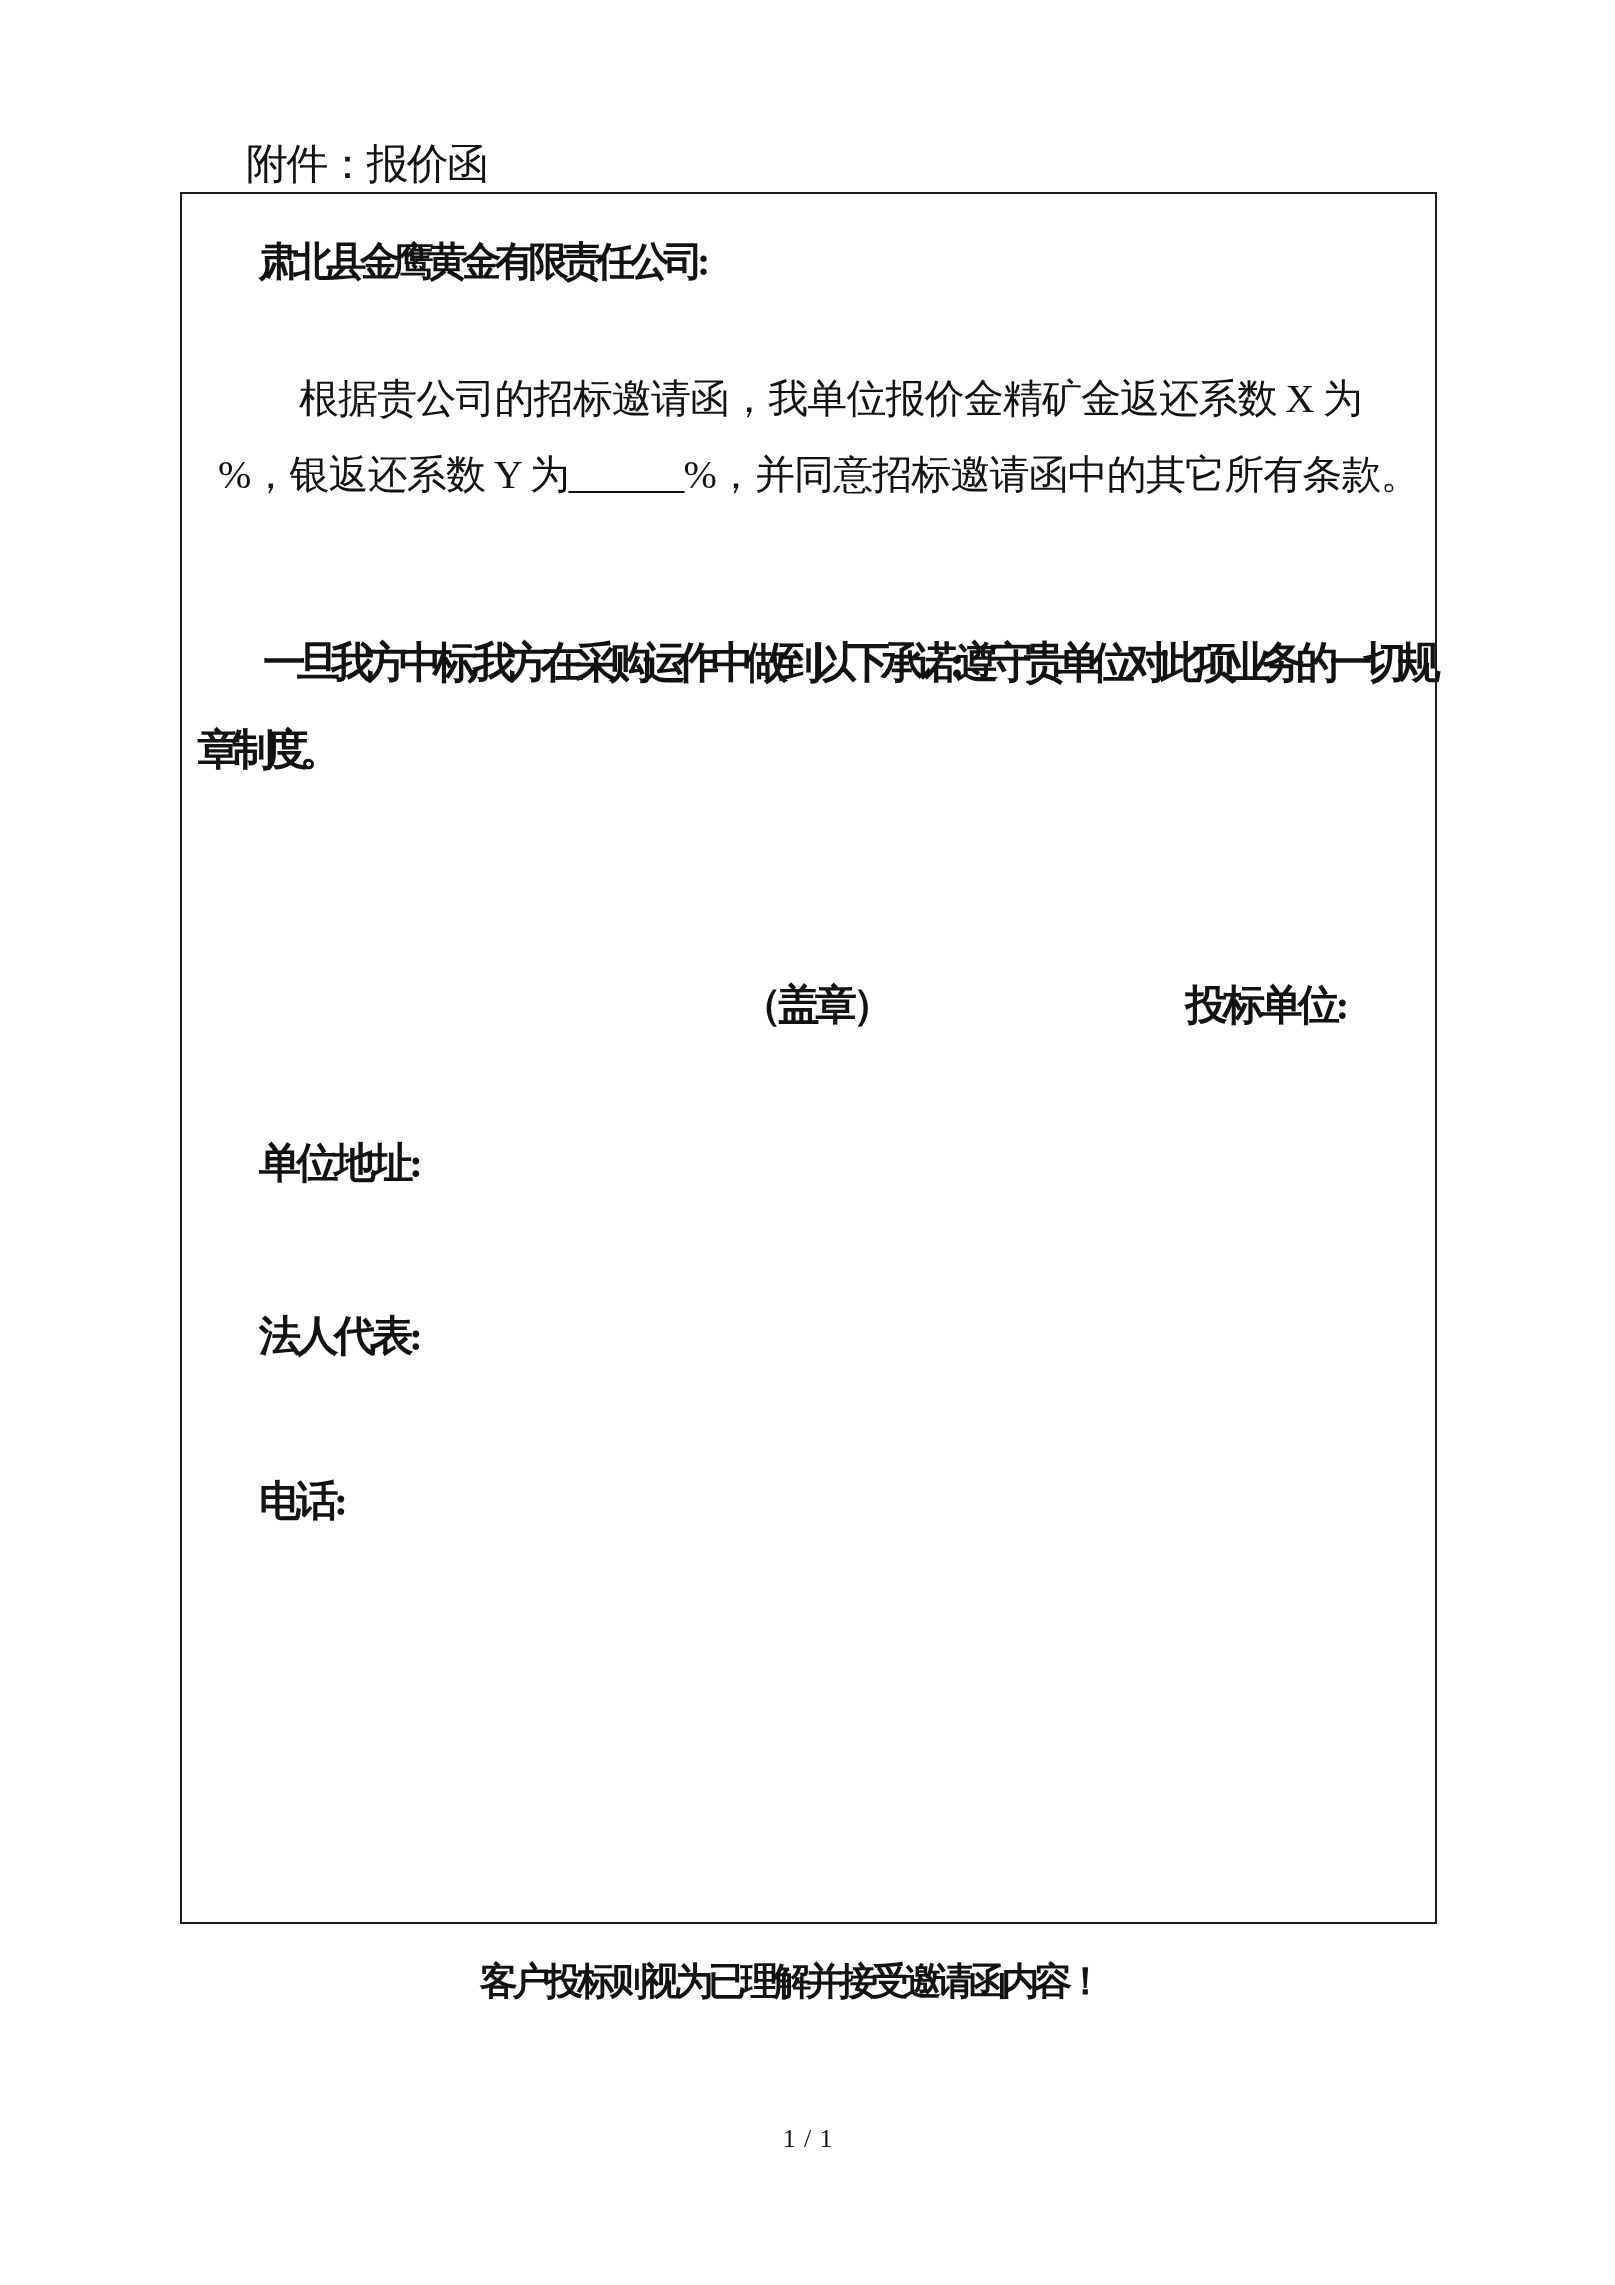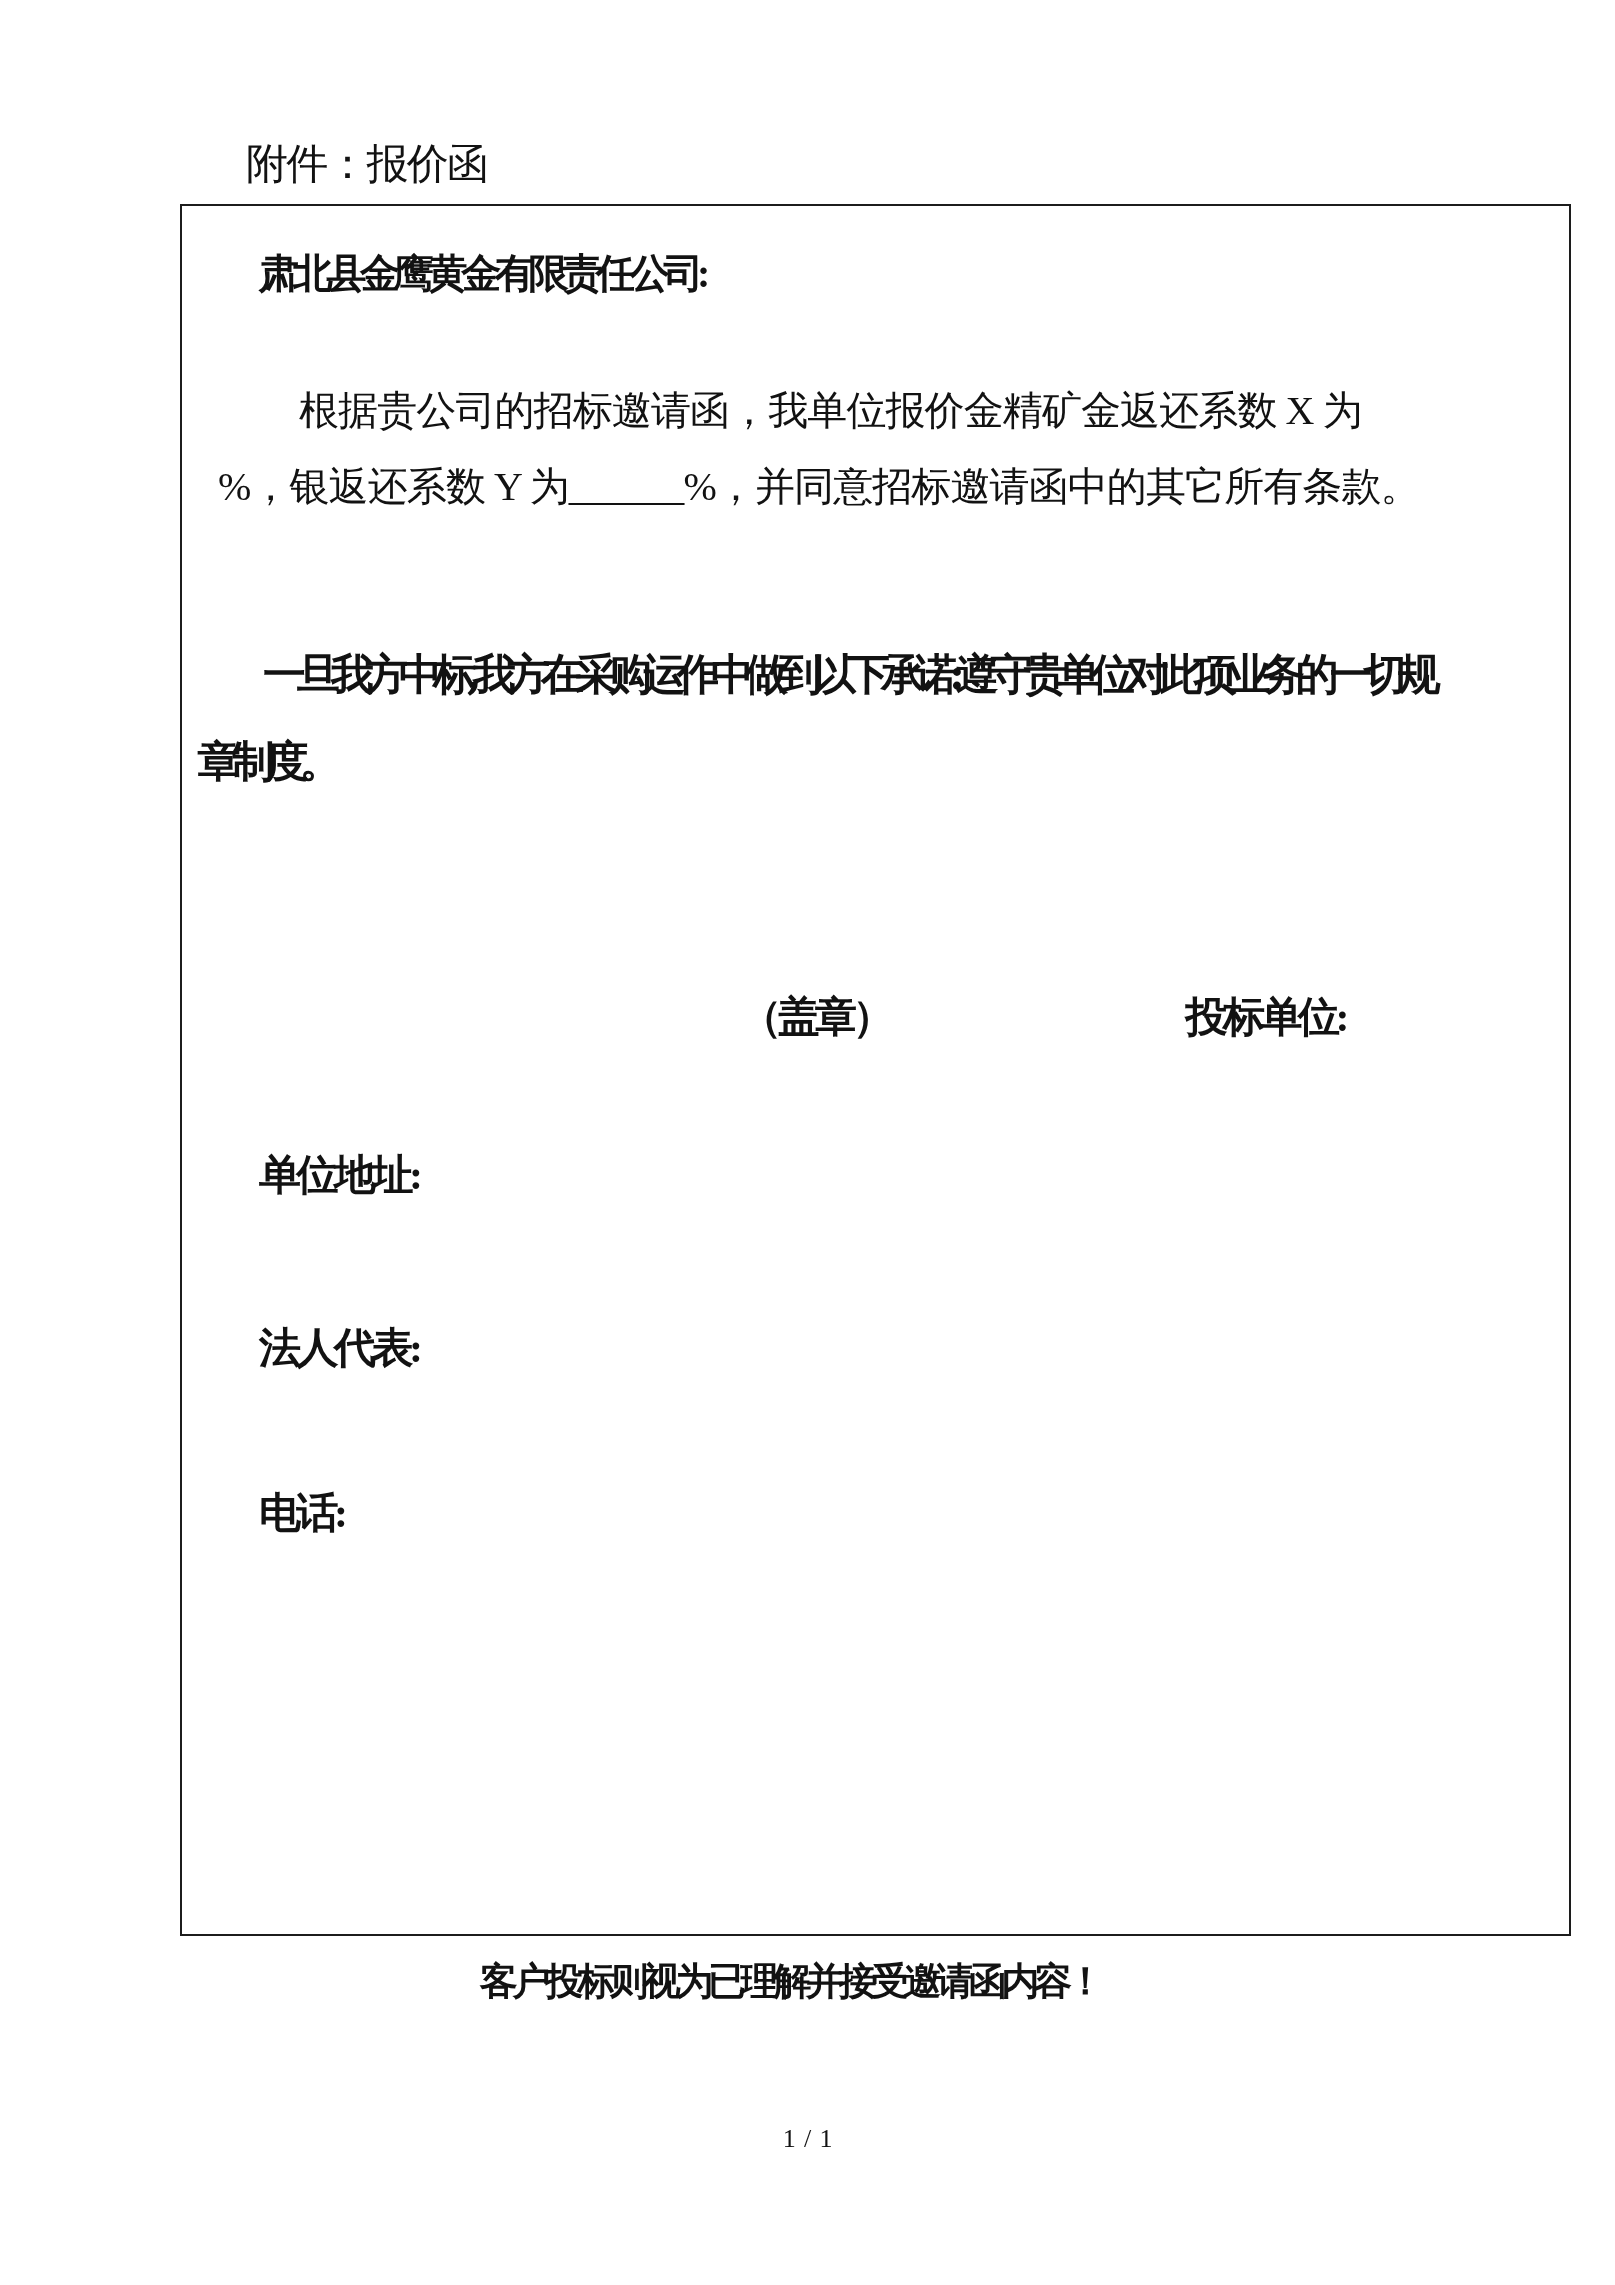--- a/index.html
+++ b/index.html
@@ -24,22 +24,22 @@
     position: absolute;
     left: 246px;
     top: 136px;
     font-size: 42px;
     letter-spacing: -1.8px;
     white-space: nowrap;
   }
   .letter-box {
     position: absolute;
     left: 180px;
-    top: 204px;
-    width: 1391px;
+    top: 192px;
+    width: 1257px;
     height: 1732px;
     border: 2.7px solid #1c1c1c;
     box-sizing: border-box;
     background: #ffffff;
   }
   .salutation {
     position: absolute;
     left: 77px;
     top: 40px;
     font-size: 40px;

